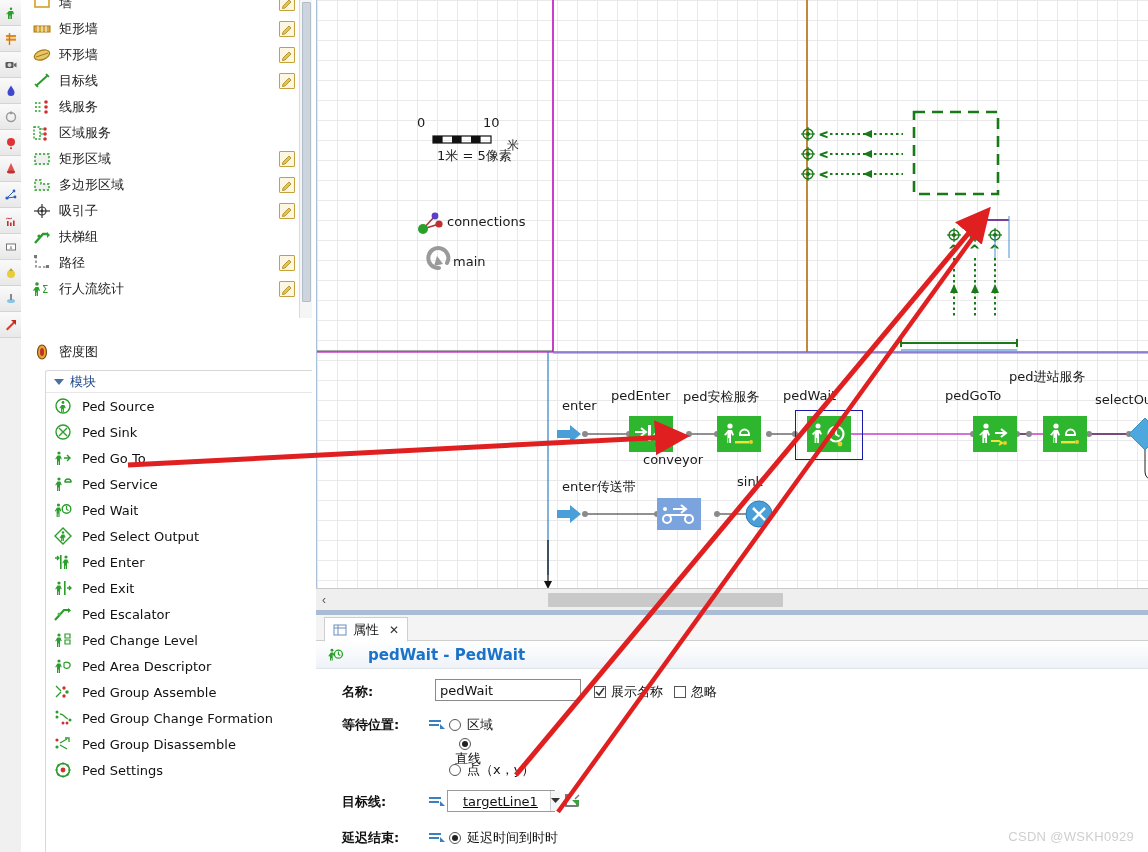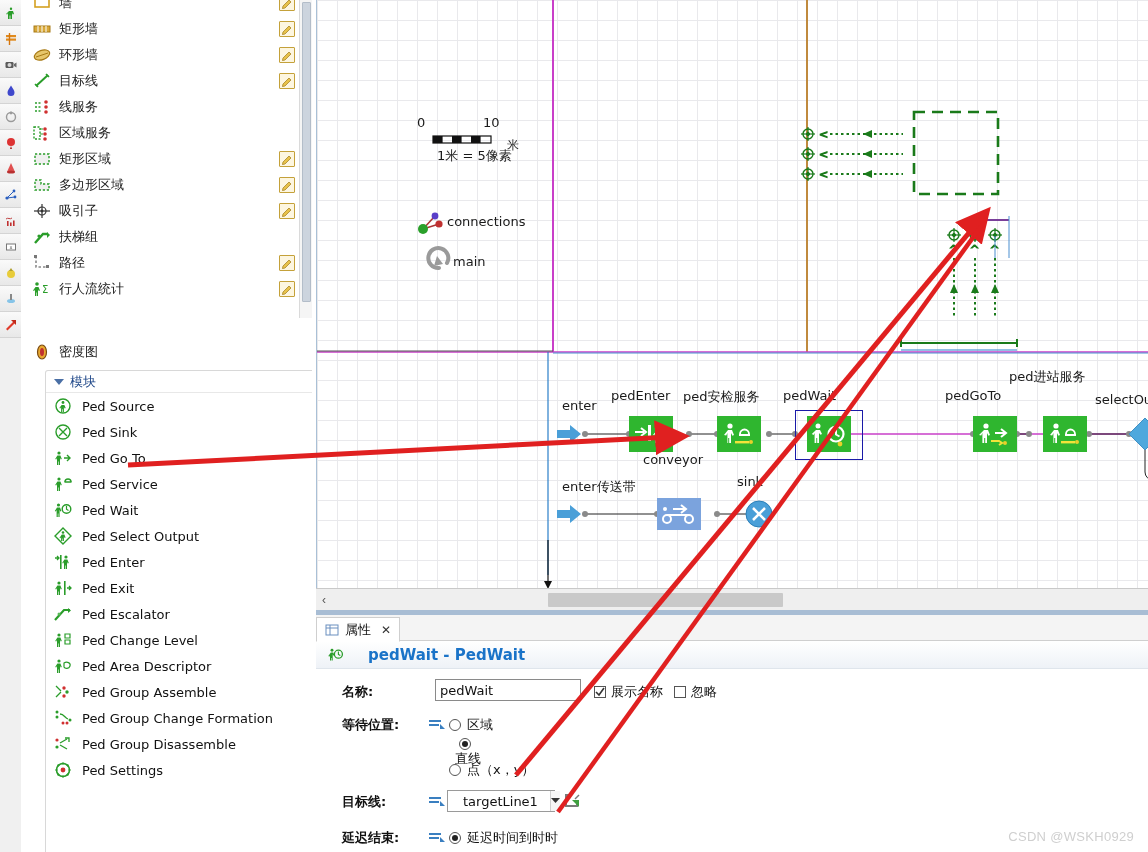--- a/index.html
+++ b/index.html
@@ -122,21 +122,21 @@
   
   #props {
     position:absolute; left:316px; top:615px; width:832px; height:237px;
     background:#ffffff;
   }
   #props-tabbar {
     position:relative; height:26px; background:#f4f4f4;
     border-bottom:1px solid #cfcfcf;
   }
   #props-tab {
-    position:absolute; left:0; top:2px; height:25px; padding:0 8px;
+    position:absolute; left:8px; top:2px; height:25px; padding:0 8px;
     background:#ffffff; border:1px solid #cfcfcf; border-bottom:1px solid #fff;
     display:flex; align-items:center; gap:6px; cursor:pointer;
   }
   #props-tab .tlabel { font-size:13px; color:#111;
     font-family:"DejaVu Sans","Liberation Sans",sans-serif; }
   #props-tab .tclose { font-size:12px; color:#333; margin-left:4px; cursor:pointer;}
   #props-title {
     height:28px; display:flex; align-items:center; gap:24px; padding-left:12px;
     background:linear-gradient(to bottom,#ffffff,#eef2f7);
     border-bottom:1px solid #dfe5ec;
@@ -159,21 +159,21 @@
     display:inline-flex; align-items:center; justify-content:center; }
   .cbx-lbl { font-size:13px; color:#111; margin-left:5px;
     font-family:"DejaVu Sans","Liberation Sans",sans-serif; }
   .rdo { width:12px; height:12px; border:1px solid #555; border-radius:50%;
     background:#fff; display:inline-flex; align-items:center; justify-content:center; }
   .rdo .dot { width:6px; height:6px; border-radius:50%; background:#222; }
   .rdo-lbl { font-size:13px; color:#111; margin-left:6px;
     font-family:"DejaVu Sans","Liberation Sans",sans-serif; }
   .combo {
     width:108px; height:22px; border:1px solid #9a9a9a; background:#fff;
-    display:flex; align-items:center; gap:12px; padding-left:3px;
+    display:flex; align-items:center; gap:12px; padding-left:3px;text-decoration:underline;
   }
   .combo .ctxt { font-size:13px; color:#111; flex:1;
     font-family:"DejaVu Sans","Liberation Sans",sans-serif; }
   .combo .cbtn { width:18px; height:20px; border-left:1px solid #cfcfcf;
     display:flex; align-items:center; justify-content:center; background:#f6f6f6; }
 
   
   #annot { position:absolute; left:0; top:0; width:1148px; height:852px; pointer-events:none; }
 
   #watermark {

